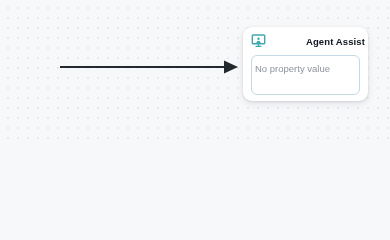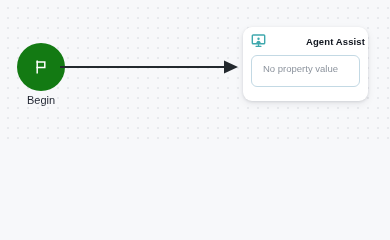--- a/index.html
+++ b/index.html
@@ -91,52 +91,39 @@
     font-size: 9.5px;
     font-weight: bold;
     color: #11161f;
     letter-spacing: 0.1px;
     white-space: nowrap;
     line-height: 12px;
     margin-left: 36px;
   }
   #property-field {
     margin-top: 5px;
-    height: 32px;
+    height: 40px;
     border: 1px solid #c3d9e4;
     border-radius: 6px;
     box-sizing: border-box;
     background: #fff;
-    padding: 6px 11px;
+    padding: 6px 3px;
   }
   #property-placeholder {
     font-size: 9.5px;
     color: #8d949e;
     line-height: 13px;
     white-space: nowrap;
   }
 </style>
 </head>
 <body>
 
 <div id="canvas">
 
-  <div id="begin-node">
-    <div id="begin-circle">
-      <span>
-        <svg width="20" height="20" viewBox="0 0 20 20" aria-hidden="true">
-          <g fill="none" stroke="#ffffff" stroke-width="1.5" stroke-linecap="square" stroke-linejoin="miter">
-            <line x1="6.2" y1="4.3" x2="6.2" y2="15.7"></line>
-            <polyline points="6.2,4.9 13.8,4.9 13.8,10.5 6.2,10.5"></polyline>
-          </g>
-        </svg>
-      </span>
-    </div>
-    <div id="begin-label">Begin</div>
-  </div>
 
   <div id="connector">
     <svg width="180" height="22" viewBox="0 0 180 22" aria-hidden="true">
       <line x1="0" y1="11" x2="166" y2="11" stroke="#23292e" stroke-width="2"></line>
       <polygon points="164,4.5 178,11 164,17.5" fill="#23292e"></polygon>
     </svg>
   </div>
 
   <div id="agent-card">
     <div id="card-header">

